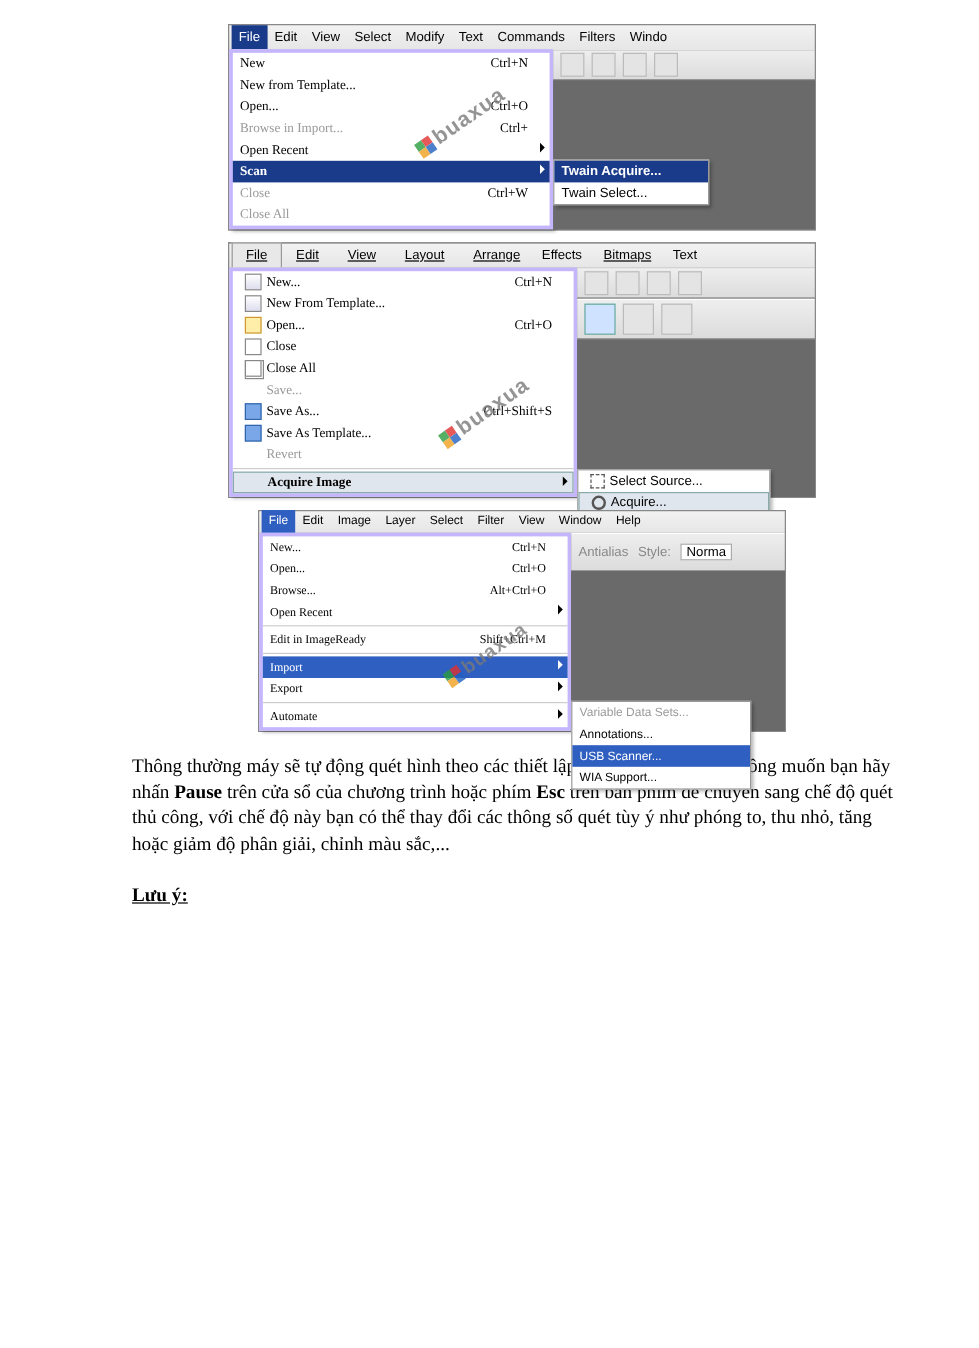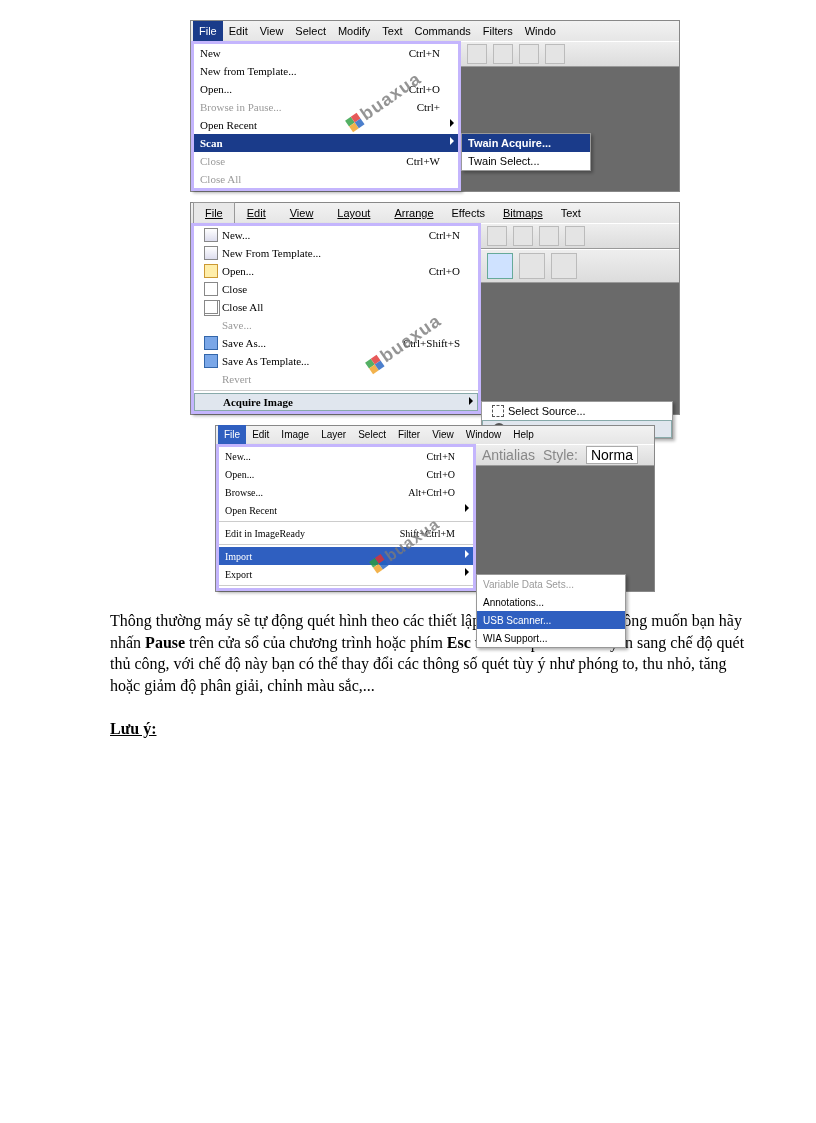--- a/index.html
+++ b/index.html
@@ -93,21 +93,21 @@
             </div>
         <div class="row">
               <span class="lbl">New from Template...</span>
               <span class="sc"></span>
             </div>
         <div class="row">
               <span class="lbl">Open...</span>
               <span class="sc">Ctrl+O</span>
             </div>
         <div class="row disabled">
-              <span class="lbl">Browse in Pause...</span>
+              <span class="lbl">Browse in Import...</span>
               <span class="sc">Ctrl+</span>
             </div>
         <div class="row">
               <span class="lbl">Open Recent</span>
               <span class="sc"></span>
               <span class="arrow"></span>
             </div>
         <div class="row sel">
               <span class="lbl"><b>Scan</b></span>
               <span class="sc"></span>
@@ -235,21 +235,21 @@
           <div class="tbbtn"></div>
           <div class="tbbtn"></div>
           <div class="tbbtn"></div>
         </div>
         <div class="toolbar" style="height:34px;">
           <div class="tbbtn" style="width:26px;height:26px;background:#cfe2ff;border-color:#6a9;"></div>
           <div class="tbbtn" style="width:26px;height:26px;"></div>
           <div class="tbbtn" style="width:26px;height:26px;"></div>
         </div>
         <div class="canvas" style="flex:1; position:relative;">
-          <div class="submenu" style="position:absolute; left:0; top:118px; width:192px;">
+          <div class="submenu" style="position:absolute; left:0; top:108px; width:161px;">
             <div class="row">
                   <span class="iconcol">
                     <span class="ico-sel"></span>
                   </span>
                   <span>Select Source...</span>
                 </div>
             <div class="row" style="background:#e0e6ee; border:1px solid #8aa;">
                   <span class="iconcol">
                     <span class="ico-acq"></span>
                   </span>
@@ -307,23 +307,28 @@
               <span class="lbl">Import</span>
               <span class="sc"></span>
               <span class="arrow"></span>
             </div>
         <div class="row">
               <span class="lbl">Export</span>
               <span class="sc"></span>
               <span class="arrow"></span>
             </div>
         <div class="sep"></div>
+        <div class="row">
+              <span class="lbl">Automate</span>
+              <span class="sc"></span>
+              <span class="arrow"></span>
+            </div>
       </div>
       <div style="flex:1; display:flex; flex-direction:column;">
-        <div class="toolbar" style="height:22px; gap:8px; font-size:14px; color:#888;">
+        <div class="toolbar" style="height:32px; gap:8px; font-size:11px; color:#888;">
           <span>Antialias</span>
           <span>Style:</span>
           <span style="background:#fff;border:1px solid #aaa;padding:0 4px;color:#000;">Norma</span>
         </div>
         <div class="canvas" style="flex:1; position:relative;">
           <div class="submenu" style="position:absolute; left:0; top:108px; width:150px;">
             <div class="row disabled">
                   <span>Variable Data Sets...</span>
                 </div>
             <div class="row">

